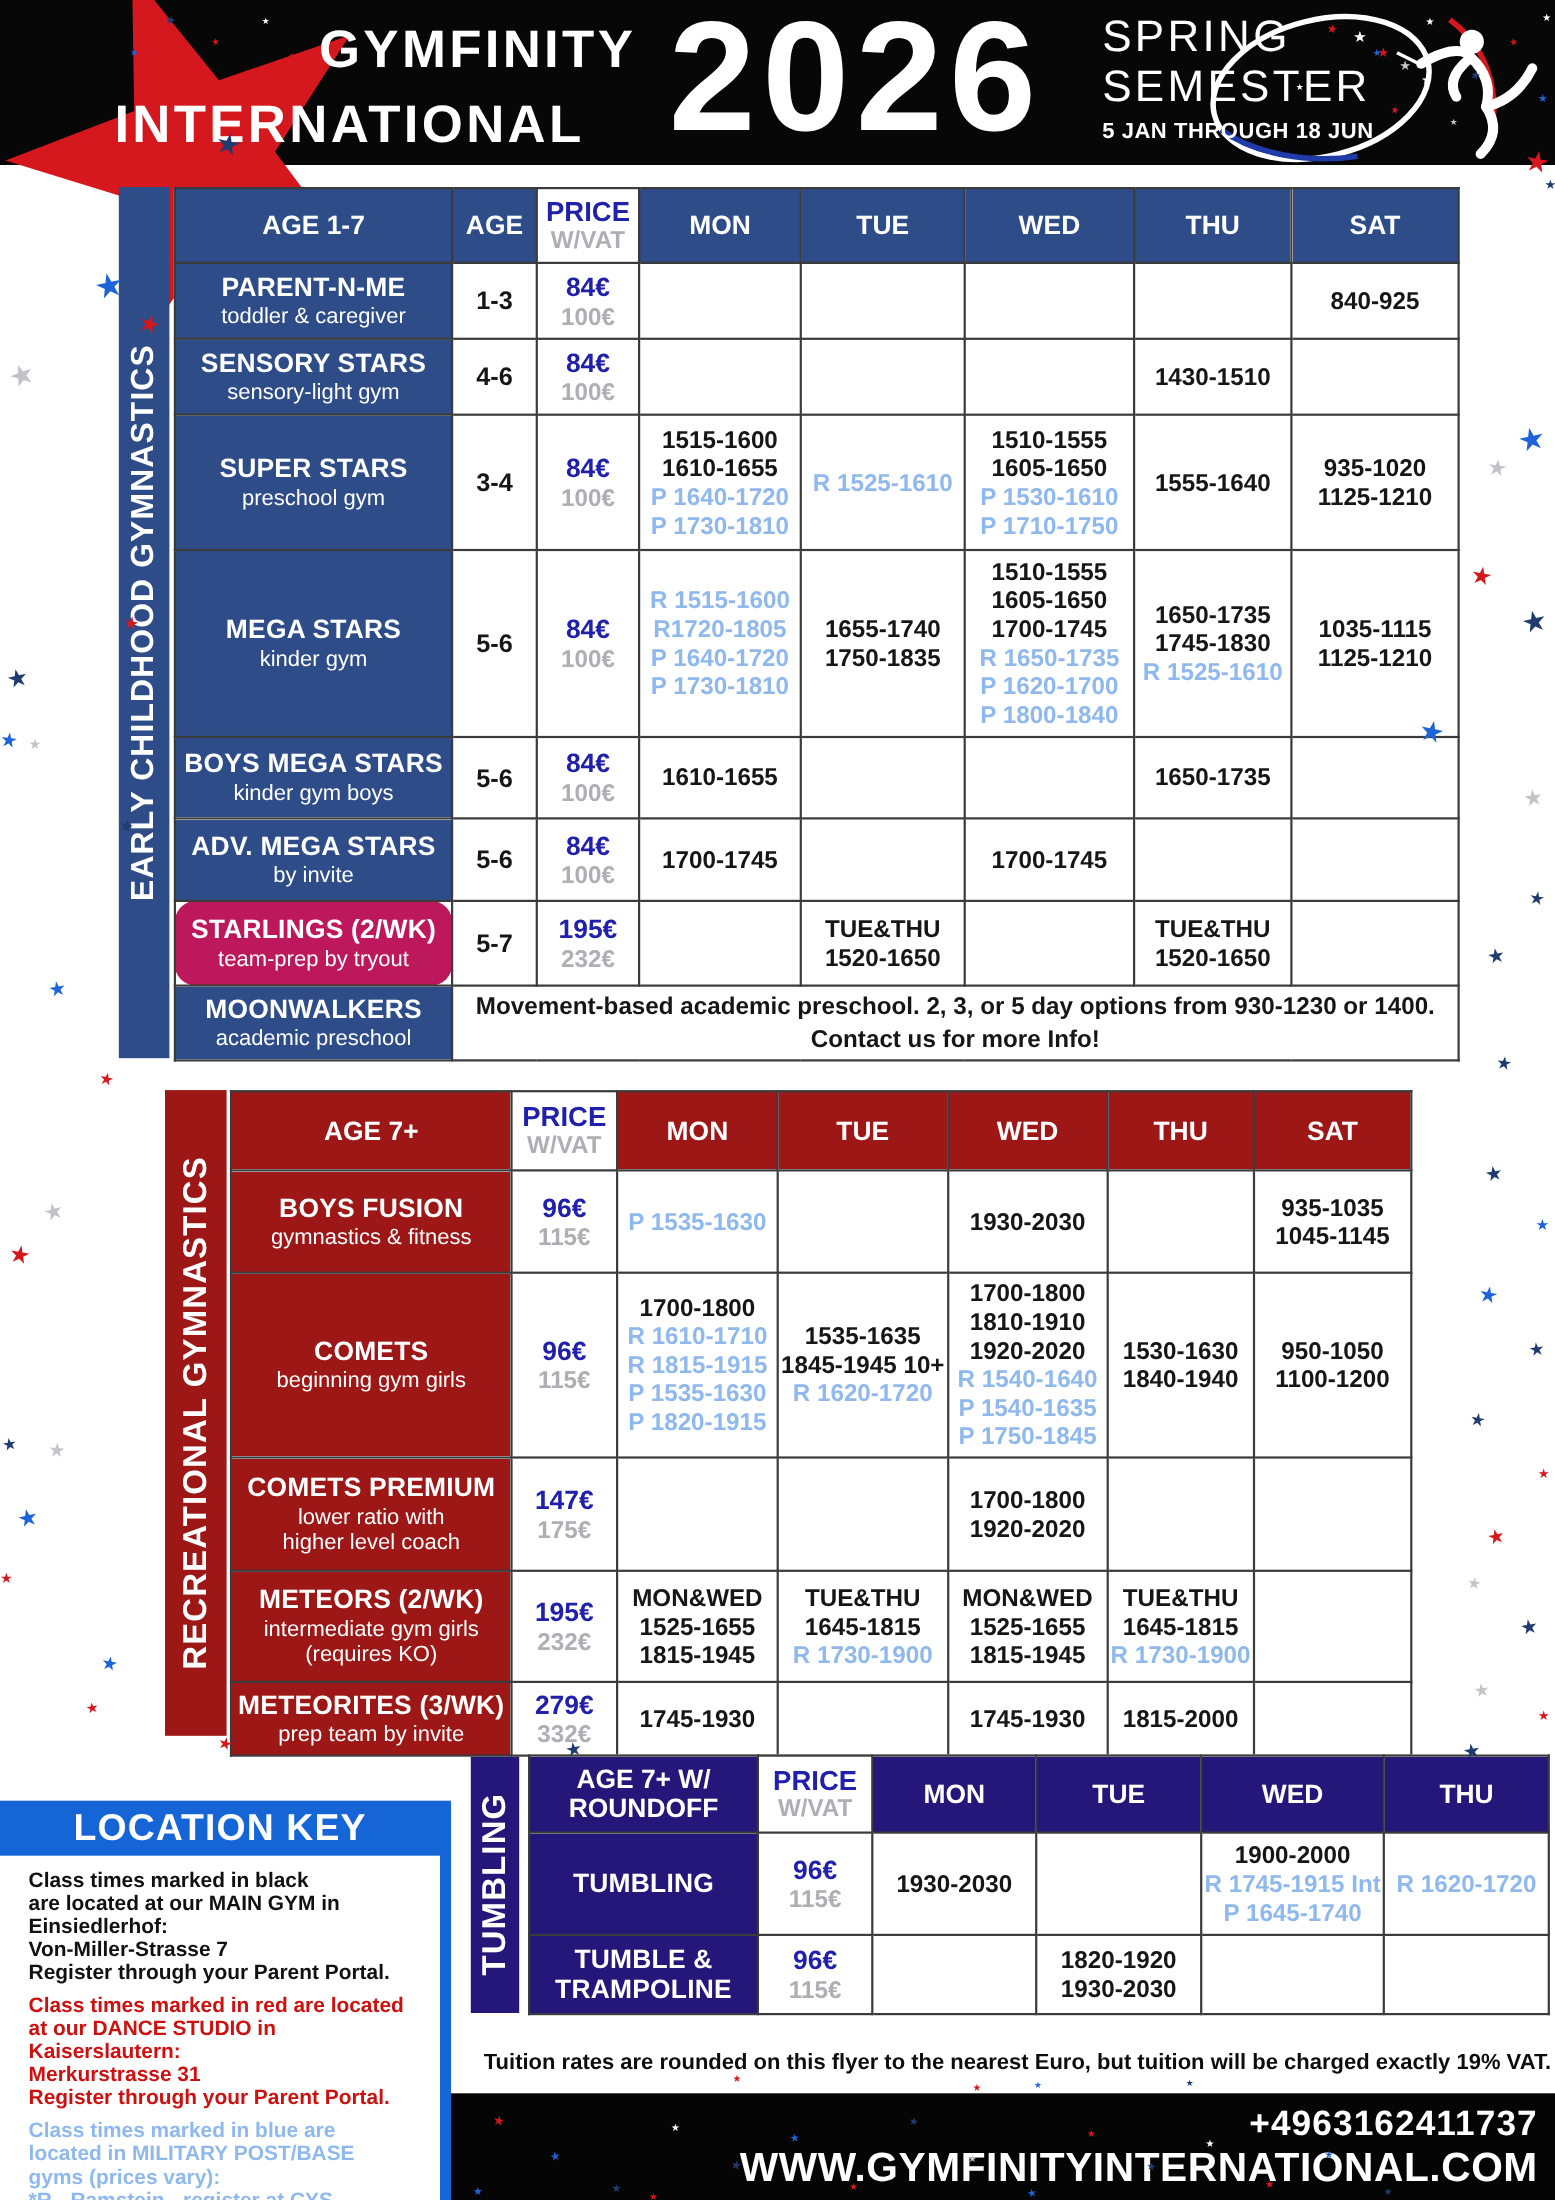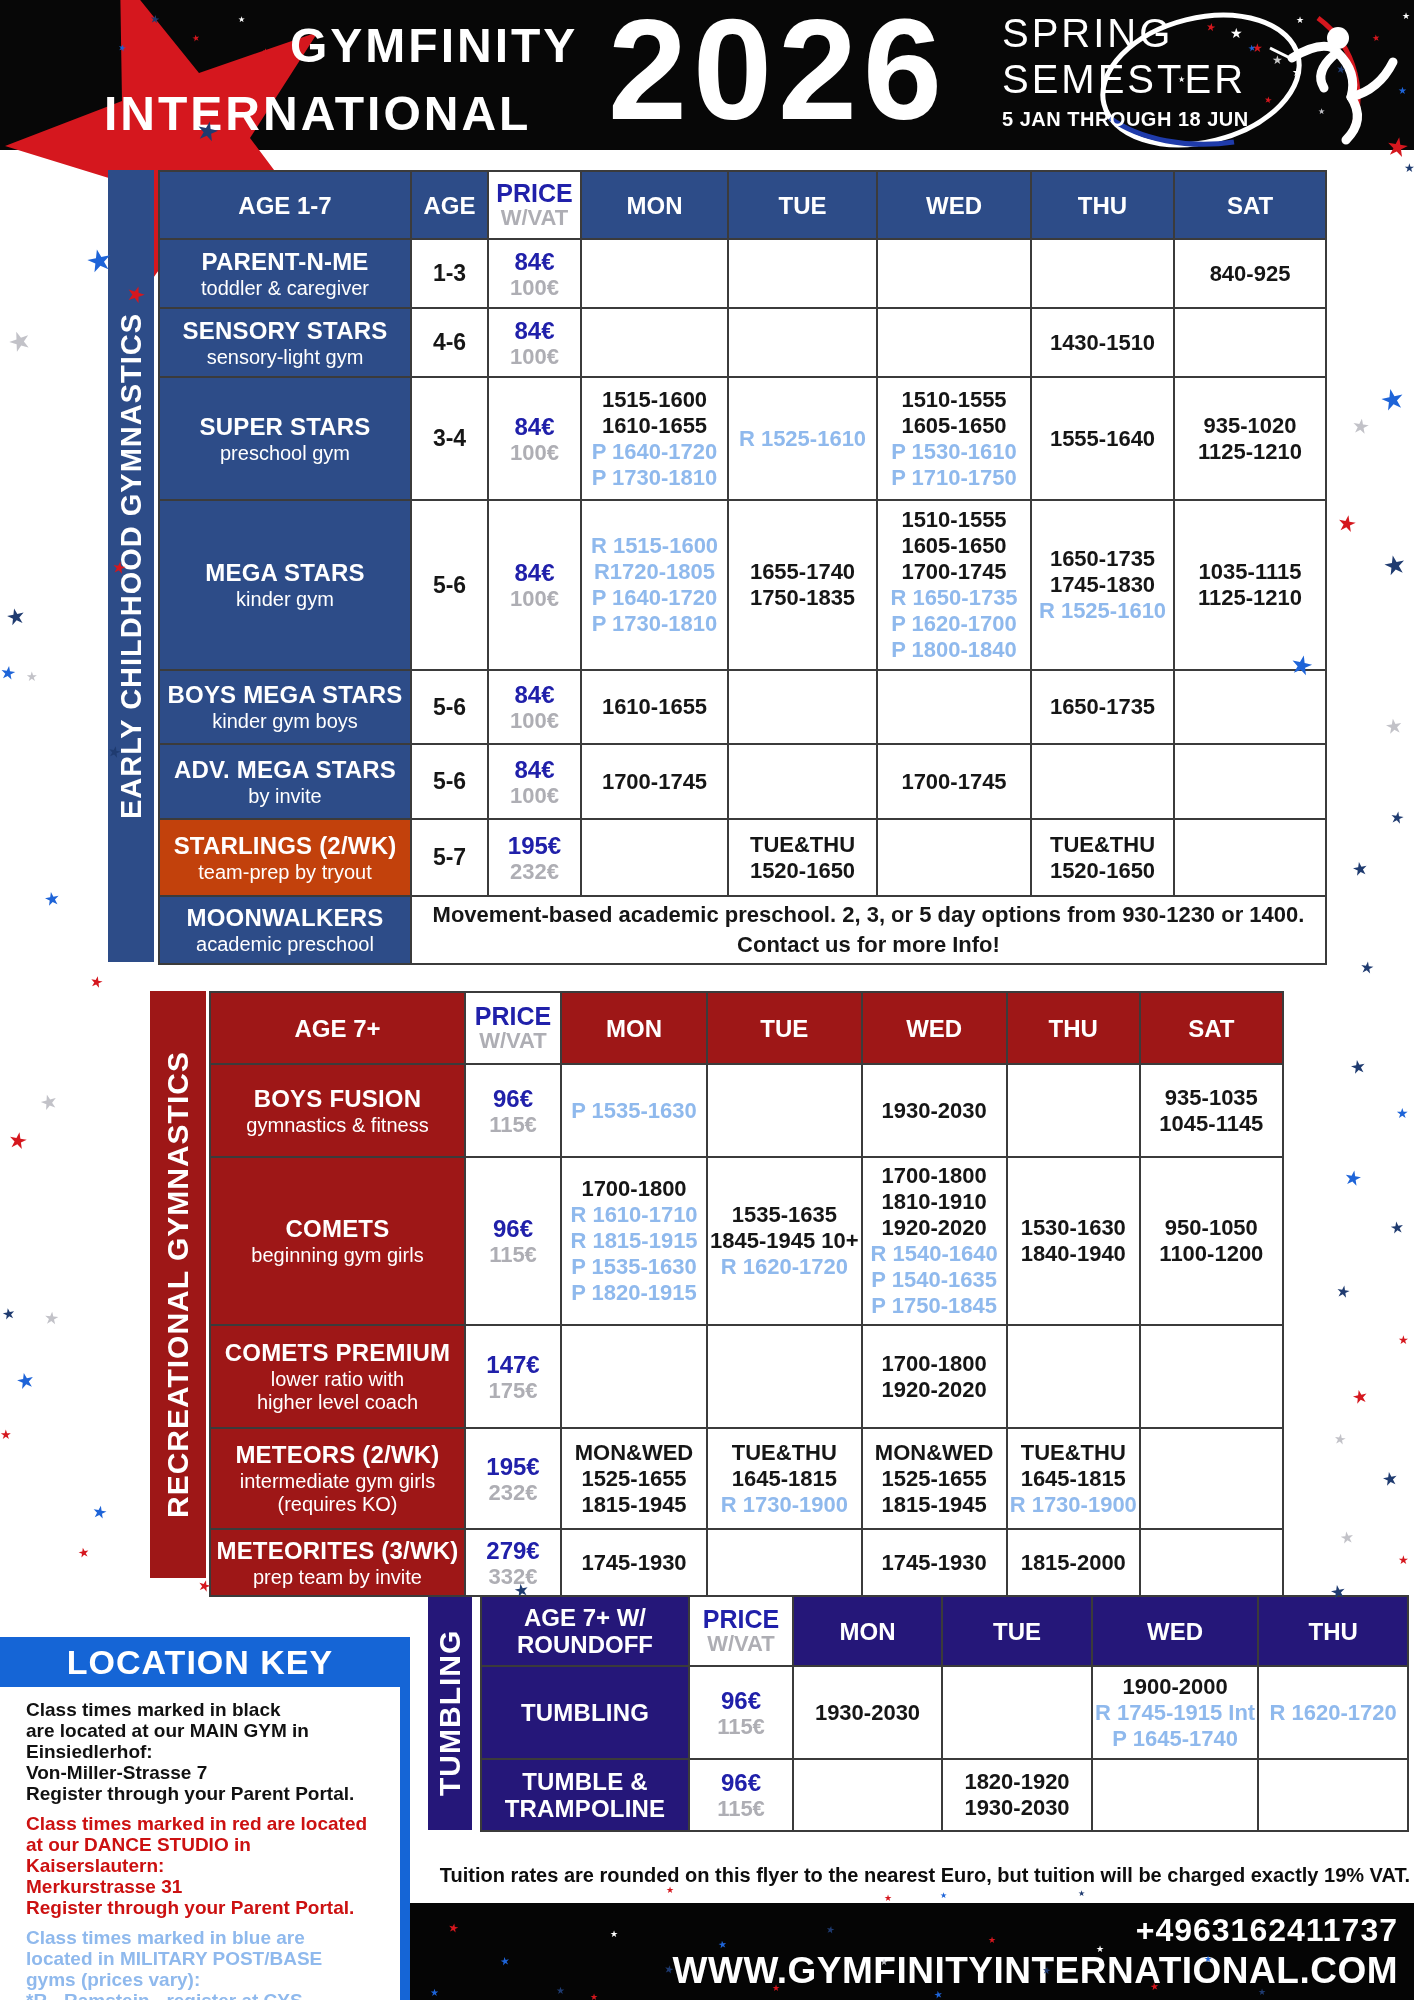--- a/index.html
+++ b/index.html
@@ -272,21 +272,21 @@
             <div class="ln">1700-1745</div>
           </td>
           <td class="cell"></td>
           <td class="cell">
             <div class="ln">1700-1745</div>
           </td>
           <td class="cell"></td>
           <td class="cell"></td>
         </tr>
         <tr style="height: 77px;">
-          <td class="rowlabel" style="background: #c2410c;">
+          <td class="rowlabel" style="background: #be185d; border-radius: 19px;">
             <div class="rname">STARLINGS (2/WK)</div>
             <div class="rsub">team-prep by tryout</div>
           </td>
           <td class="agecell">5-7</td>
           <td class="pricecell">
             <div class="pr">195€</div>
             <div class="vat">232€</div>
           </td>
           <td class="cell"></td>
           <td class="cell">

